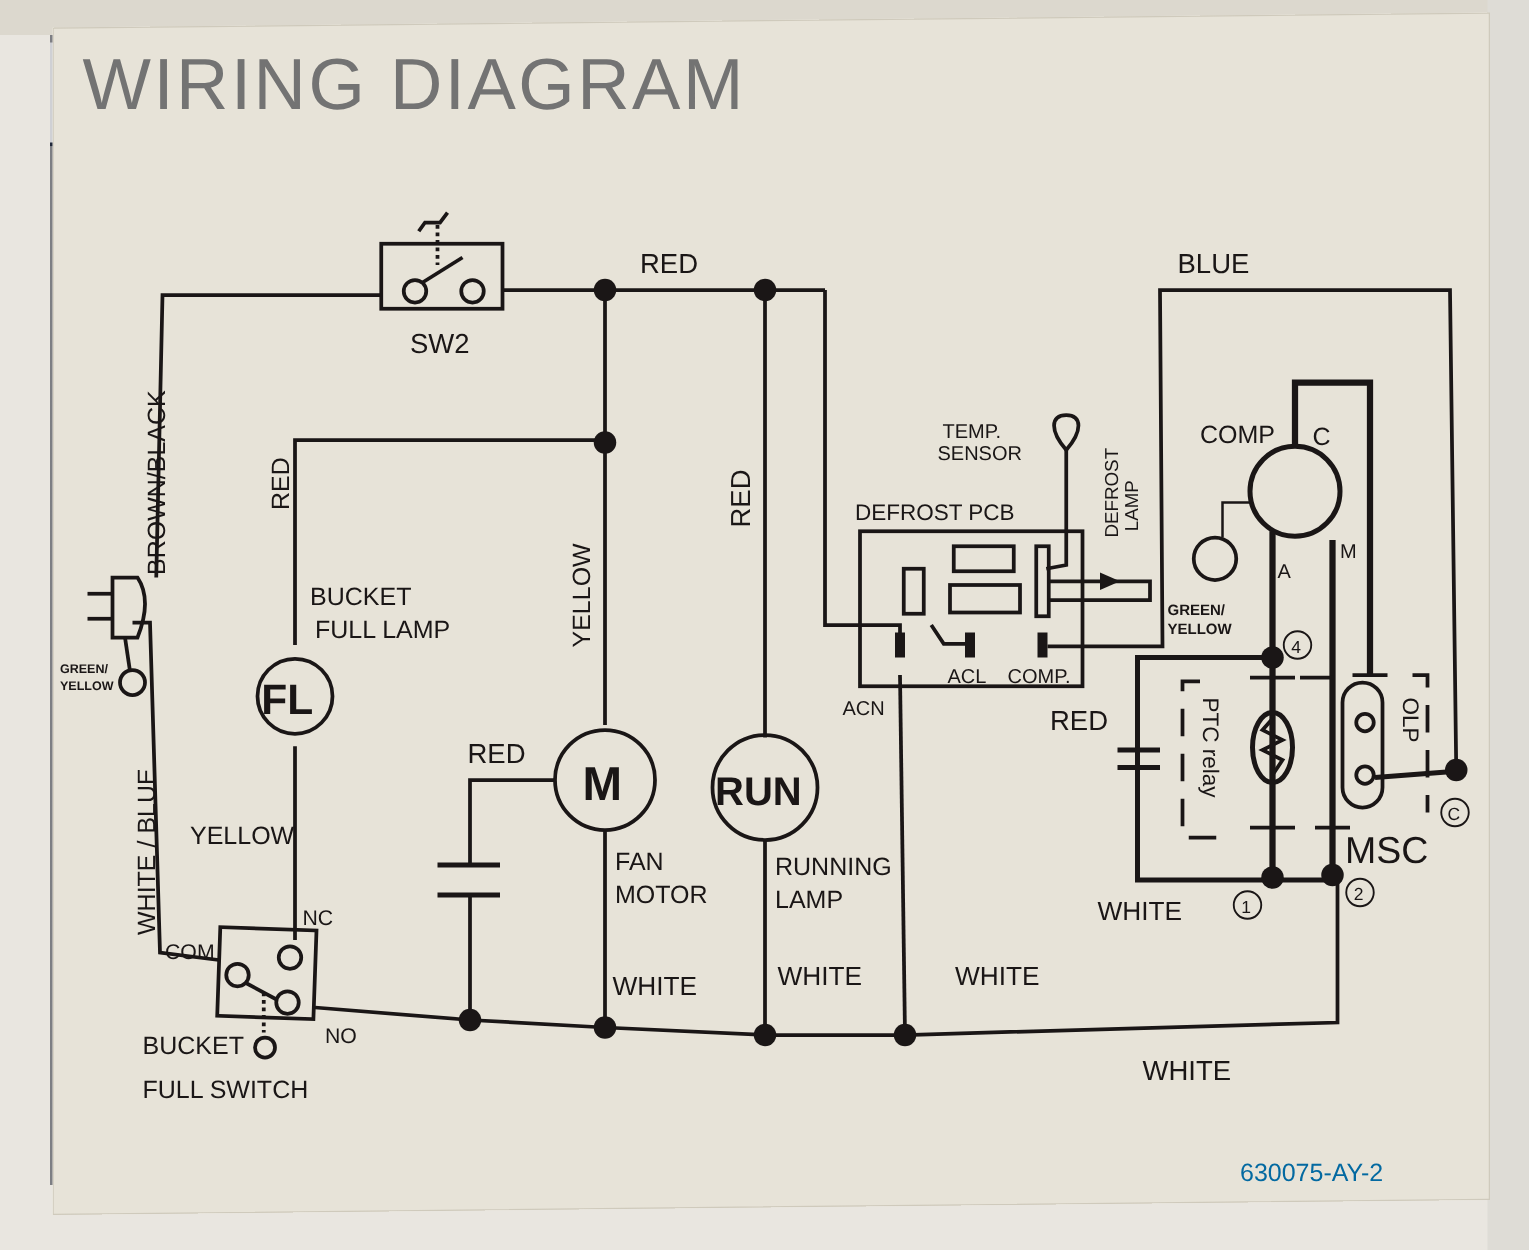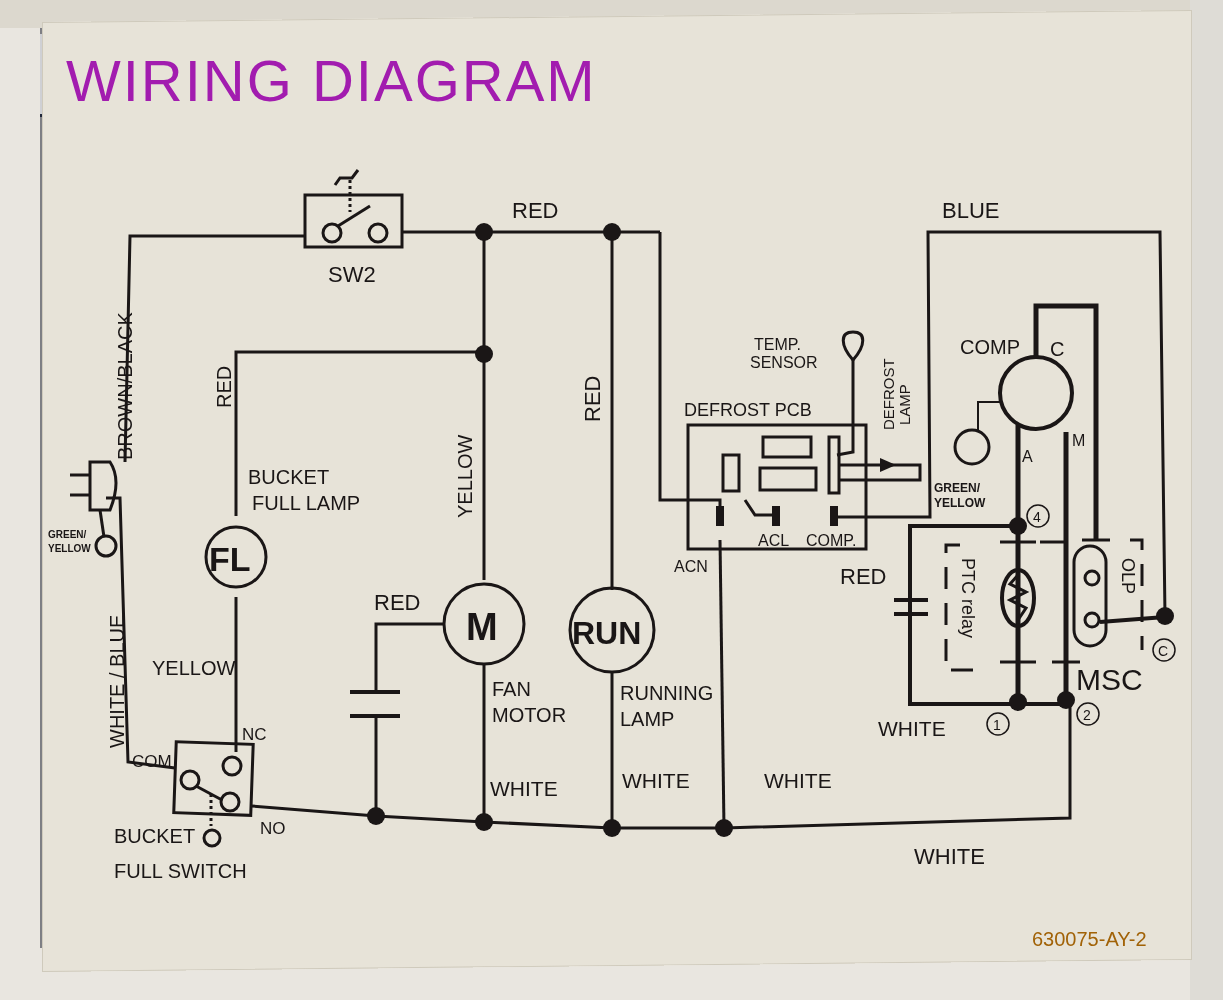--- a/index.html
+++ b/index.html
@@ -10,23 +10,23 @@
   .left-strip .brand{position:absolute;top:6px;left:0;width:44px;height:80px;
        background:#cfd0d4;border-bottom:3px solid #20283a;}
   .brand-text{position:absolute;left:2px;top:78px;font:bold 34px "Liberation Sans",sans-serif;color:#1b2234;}
   .label-card{position:absolute;left:42px;top:16px;width:1150px;height:950px;
        background:#e7e3d8;transform:skewY(-0.6deg);
        box-shadow:0 0 0 1px #cfcabc inset;}
   .top-band{position:absolute;left:0;top:0;width:1223px;height:28px;background:#dcd8ce;}
   .right-band{position:absolute;left:1190px;top:0;width:33px;height:1000px;background:#dedcd6;}
   svg{position:absolute;left:0;top:0;}
   .t{font-family:"Liberation Sans",sans-serif;fill:#1a1616;}
-  .title{position:absolute;left:66px;top:47px;font:58px "Liberation Sans",sans-serif;
-       color:#a21caf;letter-spacing:2px;}
-  .partno{position:absolute;left:1032px;top:928px;font:20px "Liberation Sans",sans-serif;color:#a16207;}
+  .title{position:absolute;left:66px;top:34px;font:58px "Liberation Sans",sans-serif;
+       color:#737373;letter-spacing:2px;}
+  .partno{position:absolute;left:992px;top:928px;font:20px "Liberation Sans",sans-serif;color:#0369a1;}
 </style>
 </head>
 <body>
 
 <div class="top-band"></div>
 <div class="left-strip">
   <div class="brand"></div>
   <span class="brand-text">ex</span>
 </div>
 <div class="right-band"></div>

